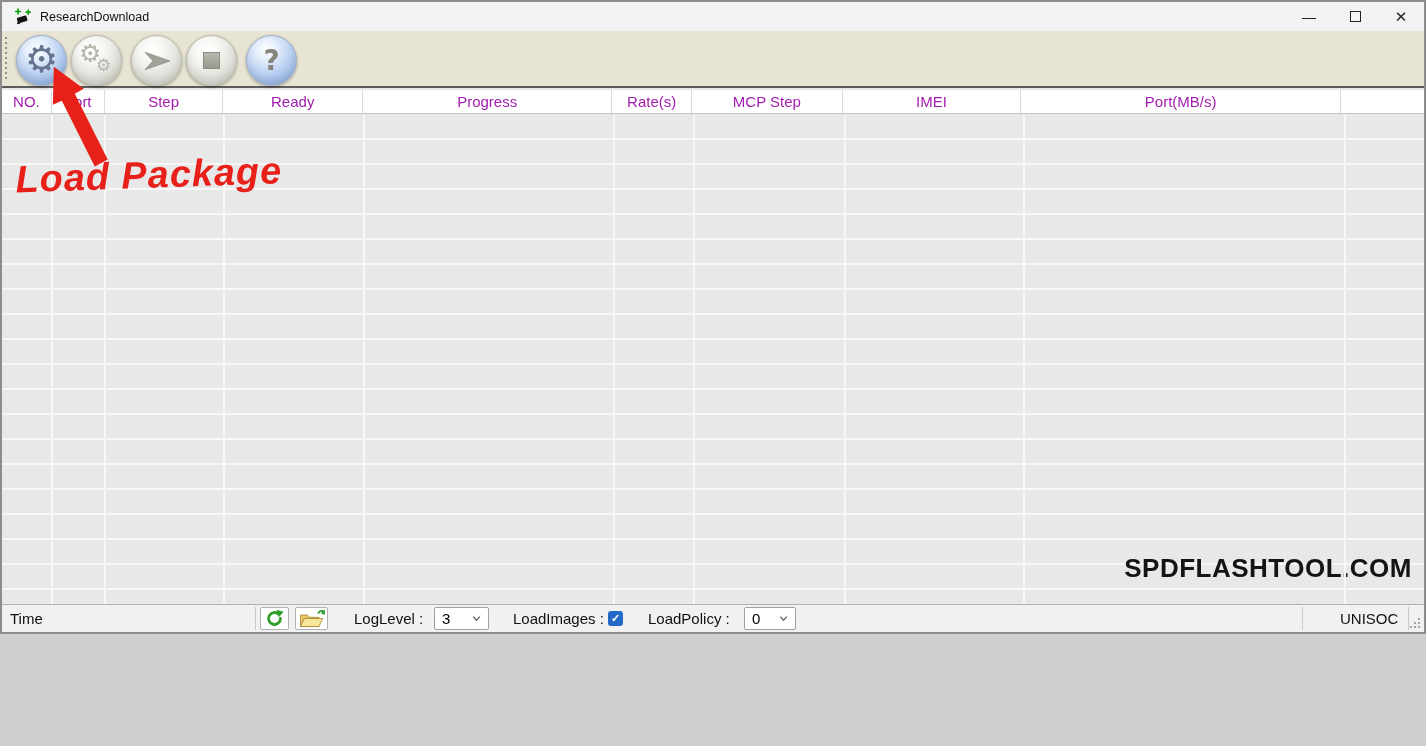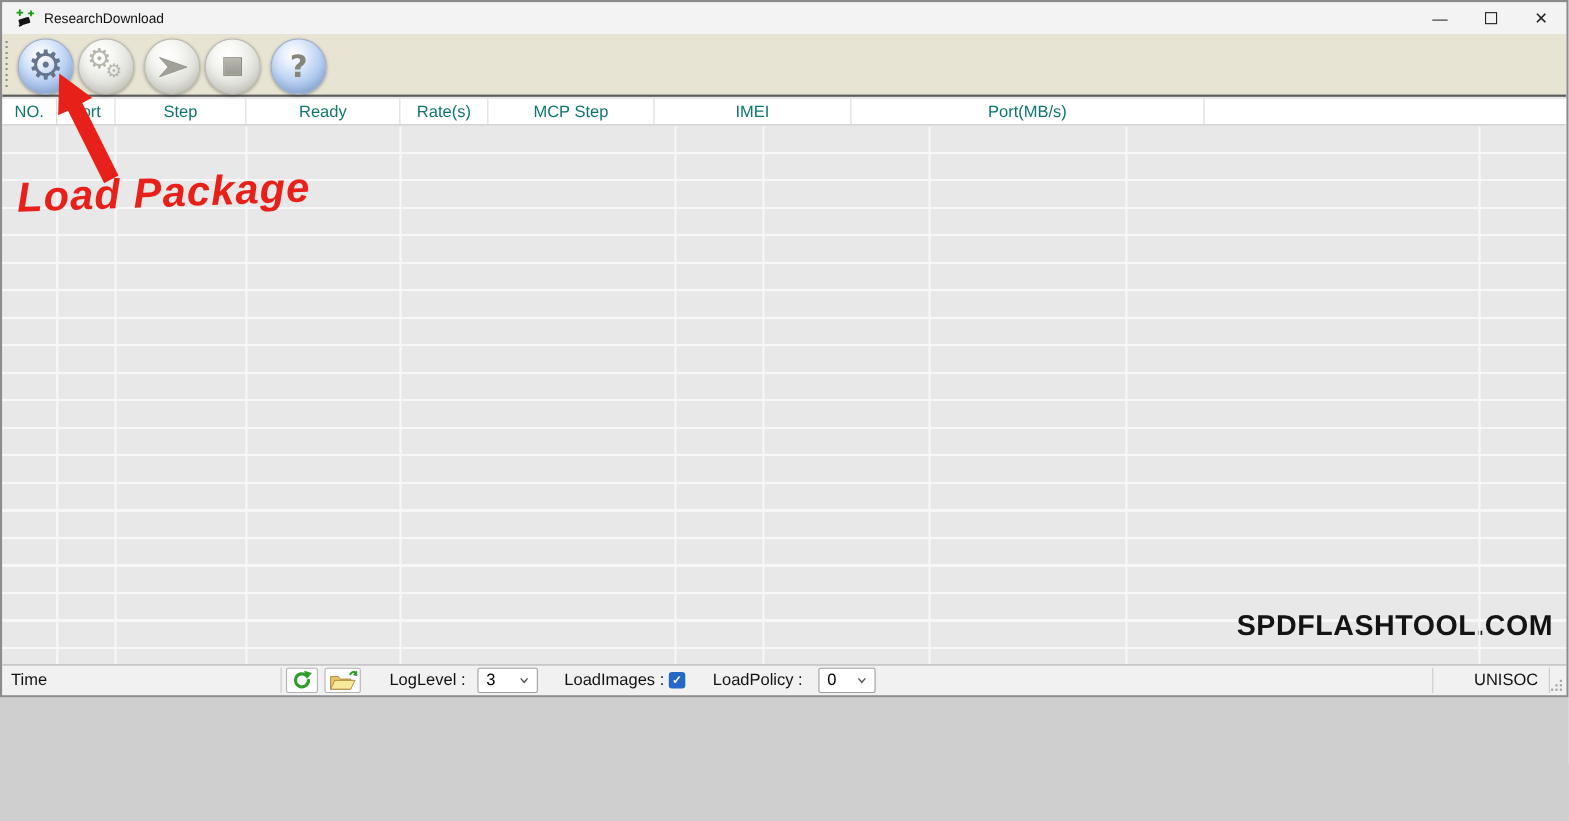--- a/index.html
+++ b/index.html
@@ -38,21 +38,21 @@
   .gear-a { position:absolute; left:7px; top:5px; font-size:25px; }
   .gear-b { position:absolute; left:24px; top:21px; font-size:17px; }
   .stop-square { width:17px; height:17px; background:linear-gradient(#b9b9b1,#99998f);
                  border:1px solid #8b8b81; }
   .q-glyph { font-size:28px; font-weight:bold; color:#85857c; }
 
   
   .theader { position:absolute; top:88px; left:0; right:0; height:24px; background:#ffffff;
              display:flex; border-bottom:1px solid #c4c4c4; }
   .hcell { height:100%; display:flex; align-items:center; justify-content:center;
-           font-size:15px; color:#0f766e; border-right:1px solid #dadada; overflow:hidden; }
+           font-size:15px; color:#a21caf; border-right:1px solid #dadada; overflow:hidden; }
   .hcell:last-child { border-right:none; }
 
   
   .tbody { position:absolute; top:113px; left:0; right:0; bottom:28px; background:#e8e8e8;
            overflow:hidden;
            background-image:repeating-linear-gradient(to bottom, transparent 0 23px, #f7f7f7 23px 25px); }
   .colline { position:absolute; top:0; bottom:0; width:2px; background:#f7f7f7; }
   .watermark { position:absolute; right:12px; bottom:20px; font-size:26px; font-weight:800;
                letter-spacing:.5px; color:#141414; }
 
@@ -129,20 +129,21 @@
     <div class="tbtn blue" style="left:244px">
       <span class="icon-glyph q-glyph">?</span>
     </div>
   </div>
 
   <div class="theader">
       <div class="hcell" style="width: 50px;">NO.</div>
       <div class="hcell" style="width: 53px;">Port</div>
       <div class="hcell" style="width: 119px;">Step</div>
       <div class="hcell" style="width: 140px;">Ready</div>
+      <div class="hcell" style="width: 250px;">Progress</div>
       <div class="hcell" style="width: 80px;">Rate(s)</div>
       <div class="hcell" style="width: 151px;">MCP Step</div>
       <div class="hcell" style="width: 179px;">IMEI</div>
       <div class="hcell" style="width: 321px;">Port(MB/s)</div>
       <div class="hcell" style="width: 83px;"></div>
     </div>
 
   <div class="tbody">
     <div class="watermark">SPDFLASHTOOL.COM</div>
   <div class="colline" style="left: 49px;"></div>

